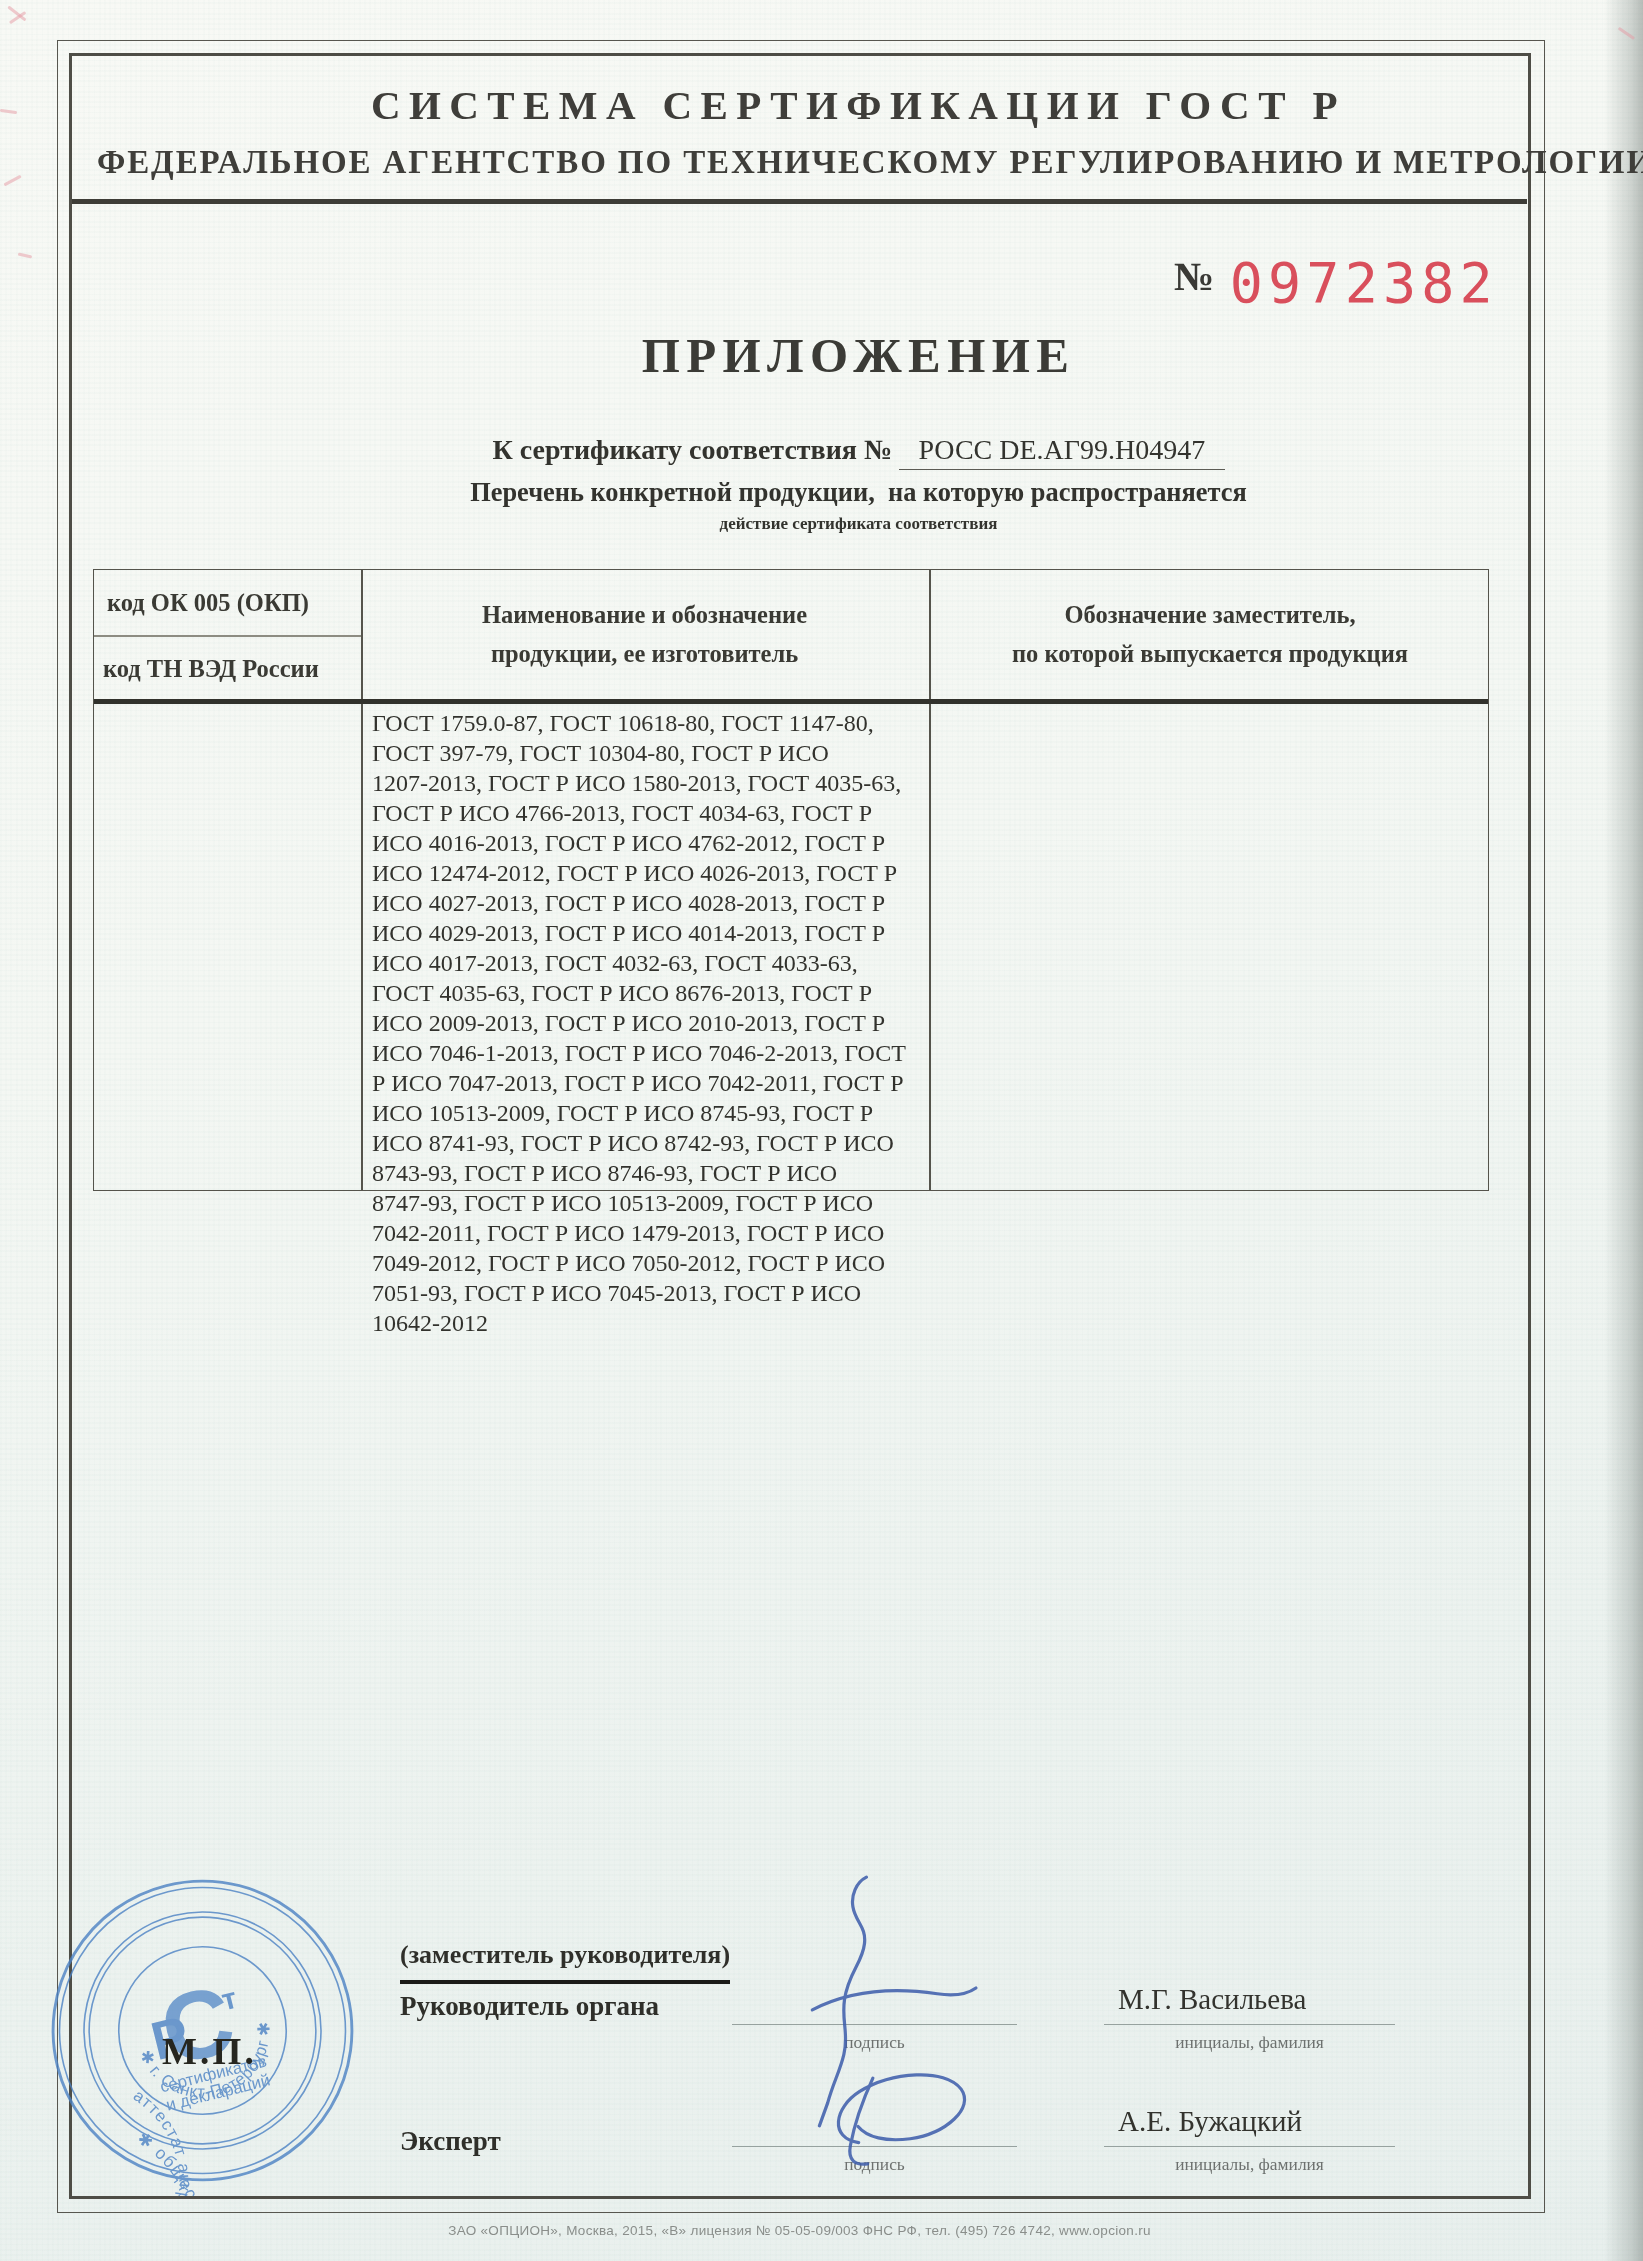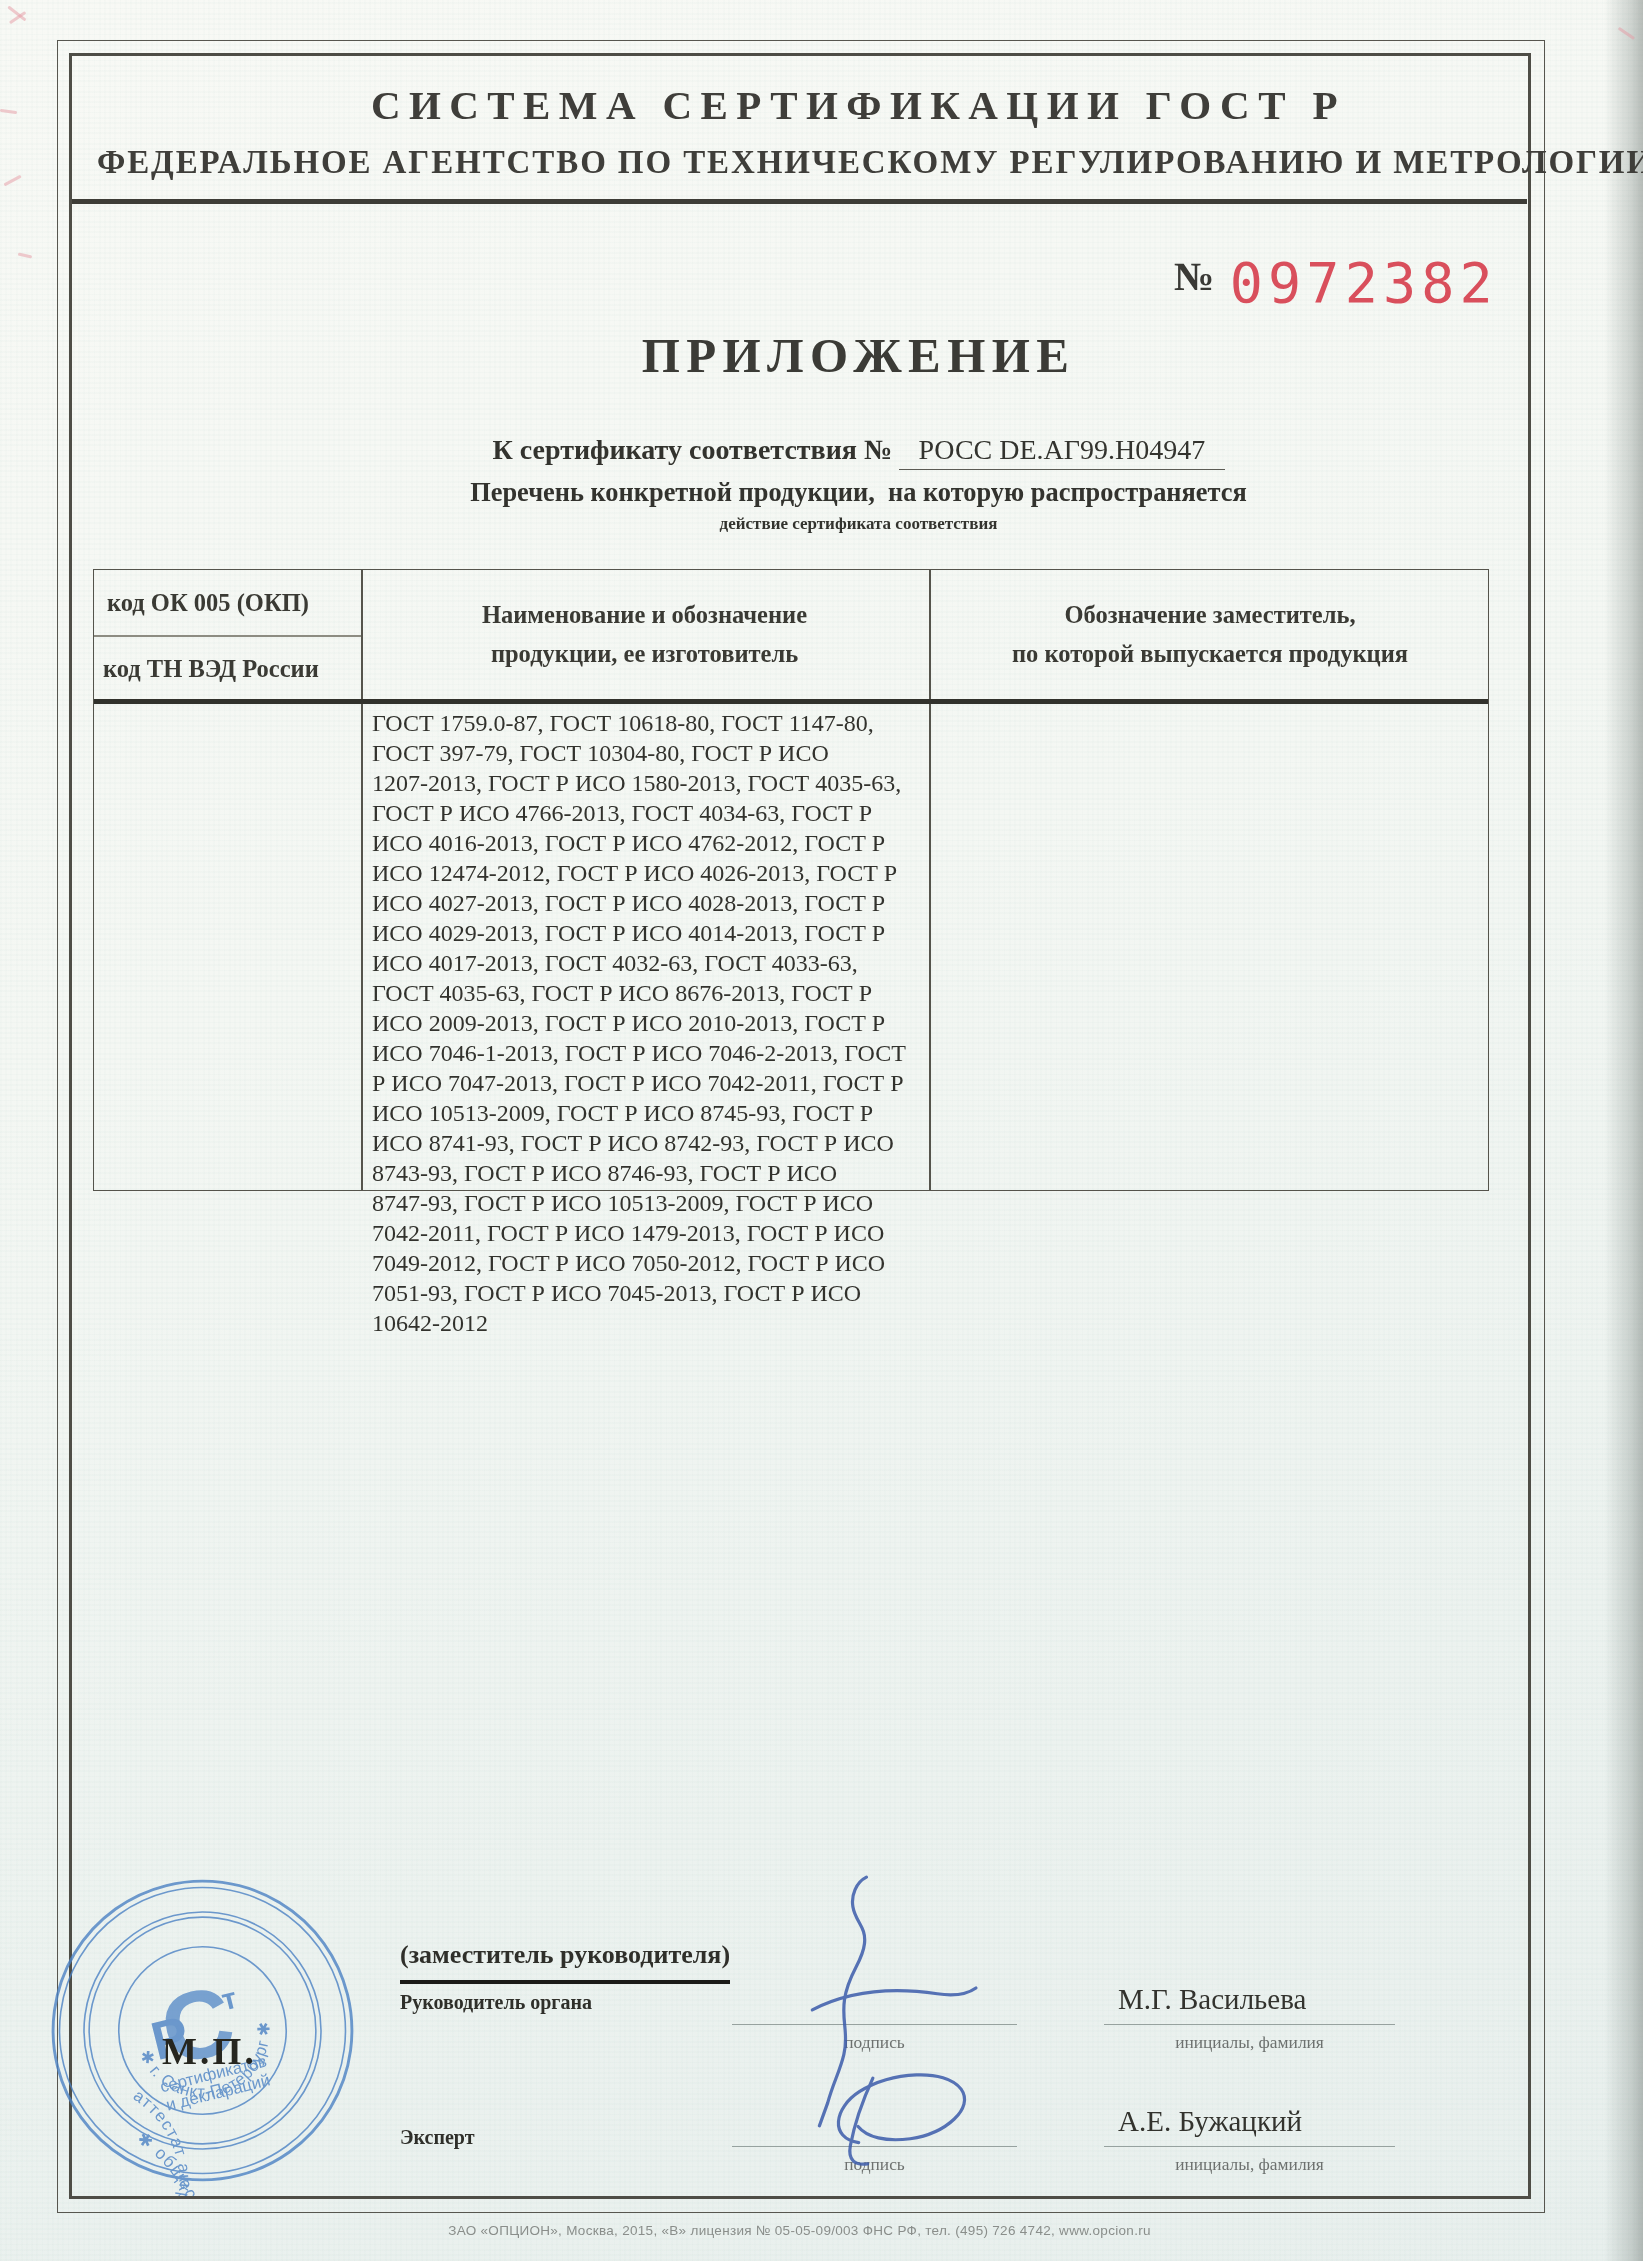--- a/index.html
+++ b/index.html
@@ -60,21 +60,21 @@
   .c2body {
     position: absolute; left: 278px; top: 138px; width: 552px;
     font-size: 24px; line-height: 30px; color: #32322d; white-space: pre;
   }
 
   
   .stamp-svg { position: absolute; left: 37px; top: 1865px; }
   .mp-label { position: absolute; left: 162px; top: 2030px; font-size: 37px; font-weight: bold; letter-spacing: 3.2px; color: #26261f; }
 
   
-  .sig-label { position: absolute; left: 400px; font-weight: bold; font-size: 20px; color: #2f2f2a; }
+  .sig-label { position: absolute; left: 400px; font-weight: bold; font-size: 27px; color: #2f2f2a; }
   .role1a { top: 1991px; }
   .role1b { top: 1940px; font-size: 26px; border-bottom: 4.5px solid #1b1b18; padding-bottom: 10px; }
   .role2  { top: 2126px; }
   .rule-line { position: absolute; height: 0; border-top: 1.3px solid #97a29f; }
   .sigline1  { left: 732px; top: 2024px; width: 285px; }
   .sigline2  { left: 732px; top: 2146px; width: 285px; }
   .nameline1 { left: 1104px; top: 2024px; width: 291px; }
   .nameline2 { left: 1104px; top: 2146px; width: 291px; }
   .sig-cap { position: absolute; font-size: 17.4px; color: #6d716f; text-align: center; }
   .cap-s1 { left: 732px; top: 2032px; width: 285px; }

